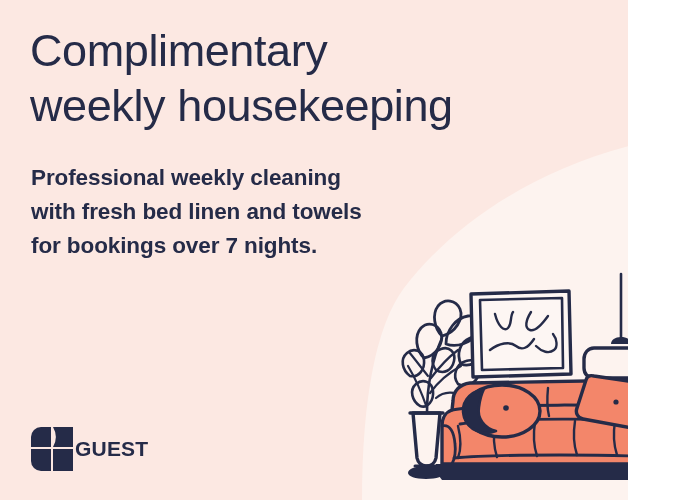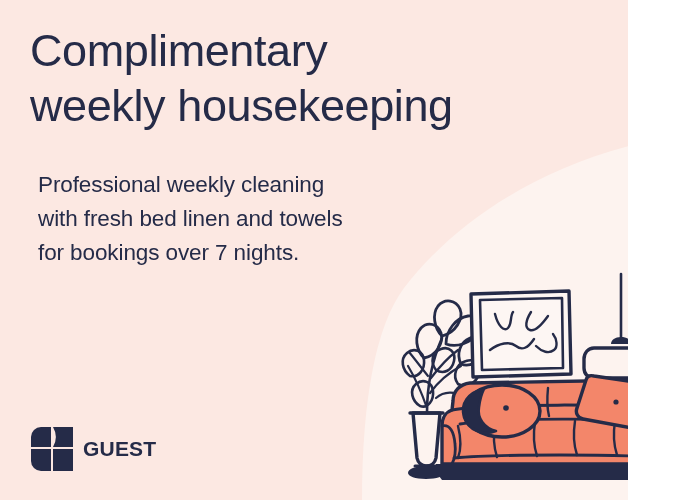--- a/index.html
+++ b/index.html
@@ -37,36 +37,36 @@
     line-height: 1.22;
     font-weight: 400;
     letter-spacing: -0.4px;
     white-space: pre-line;
   }
   .subcopy {
     position: absolute;
     left: 31px;
     top: 161px;
     width: 420px;
-    margin: 7px;
+    margin: 0;
     color: #252b48;
     font-size: 22.5px;
     line-height: 1.5;
-    font-weight: 400;
+    font-weight: 700;
     letter-spacing: -0.1px;
     white-space: pre-line;
   }
   
   .logo {
     position: absolute;
     left: 31px;
     top: 426px;
     display: flex;
     align-items: center;
-    gap: 10px;
+    gap: 2px;
   }
   .logo-mark { display: block; }
   .logo-wordmark {
     display: flex;
     flex-direction: column;
     line-height: 0.95;
   }
   .logo-wordmark span {
     color: #252b48;
     font-size: 21px;

